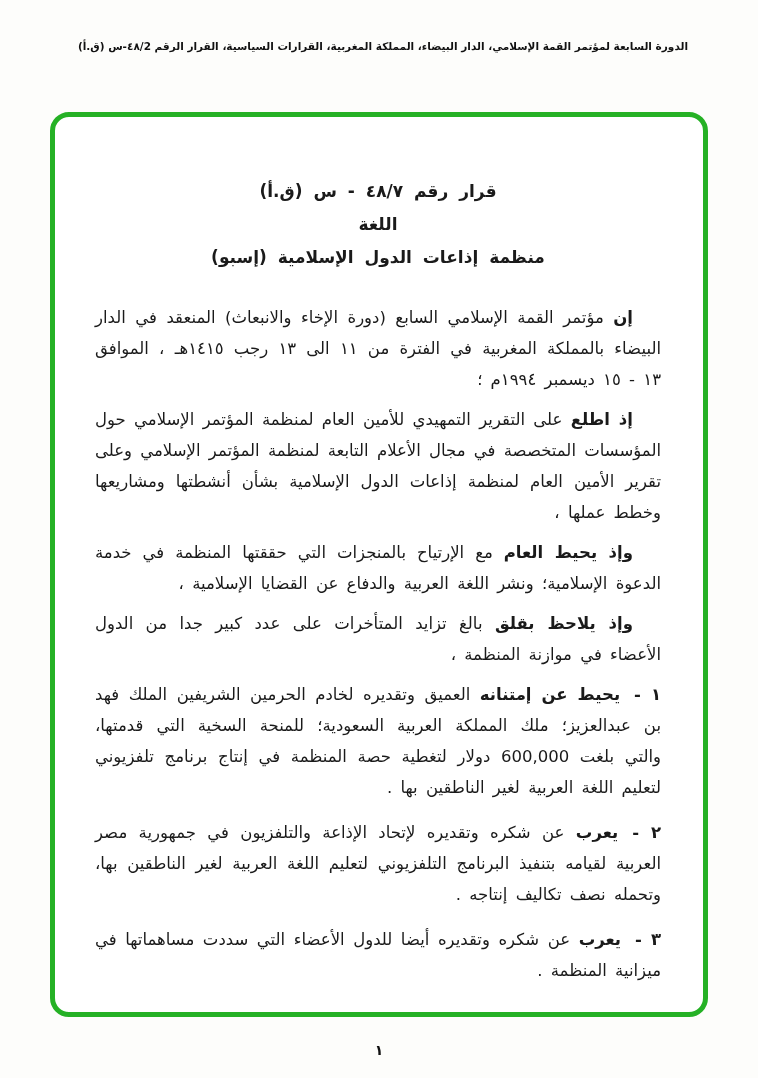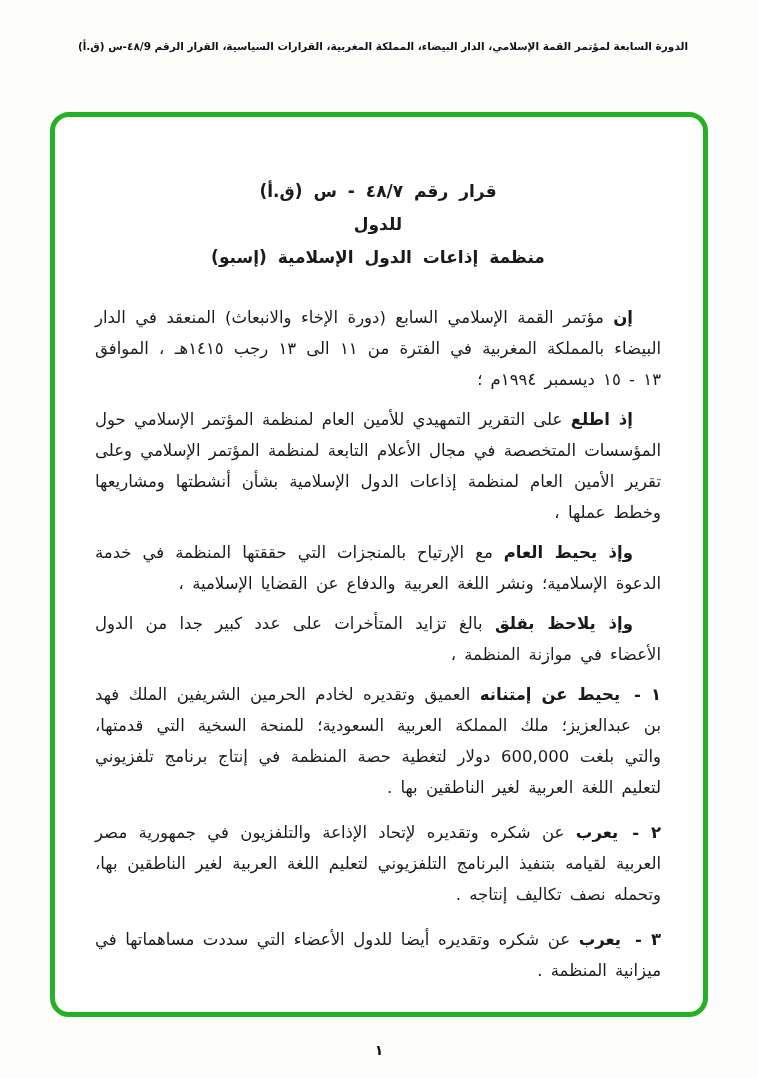--- a/index.html
+++ b/index.html
@@ -110,29 +110,29 @@
     font-weight: bold;
     color: #111111;
   }
 </style>
 </head>
 <body>
 
 <div class="page">
 
   <header class="cite">
-    <div class="cite-line1">الدورة السابعة لمؤتمر القمة الإسلامي، الدار البيضاء، المملكة المغربية، القرارات السياسية، القرار الرقم ٤٨/9-س (ق.أ)</div>
+    <div class="cite-line1">الدورة السابعة لمؤتمر القمة الإسلامي، الدار البيضاء، المملكة المغربية، القرارات السياسية، القرار الرقم ٤٨/2-س (ق.أ)</div>
   </header>
 
   <div class="scan-frame" style="border-color: rgb(37, 177, 37);">
     <main class="scan-content">
 
       <div class="doc-title">
         <div class="doc-title-line">قرار رقم ٤٨/٧ - س (ق.أ)</div>
-        <div class="doc-title-line">للدول</div>
+        <div class="doc-title-line">اللغة</div>
         <div class="doc-title-line">منظمة إذاعات الدول الإسلامية (إسبو)</div>
       </div>
 
       <p class="para"><strong class="lead">إن</strong><span> مؤتمر القمة الإسلامي السابع (دورة الإخاء والانبعاث) المنعقد في الدار البيضاء بالمملكة المغربية في الفترة من ١١ الى ١٣ رجب ١٤١٥هـ ، الموافق ١٣ - ١٥ ديسمبر ١٩٩٤م ؛</span></p>
 
       <p class="para"><strong class="lead">إذ اطلع</strong><span> على التقرير التمهيدي للأمين العام لمنظمة المؤتمر الإسلامي حول المؤسسات المتخصصة في مجال الأعلام التابعة لمنظمة المؤتمر الإسلامي وعلى تقرير الأمين العام لمنظمة إذاعات الدول الإسلامية بشأن أنشطتها ومشاريعها وخطط عملها ،</span></p>
 
       <p class="para"><strong class="lead">وإذ يحيط العام</strong><span> مع الإرتياح بالمنجزات التي حققتها المنظمة في خدمة الدعوة الإسلامية؛ ونشر اللغة العربية والدفاع عن القضايا الإسلامية ،</span></p>
 
       <p class="para"><strong class="lead">وإذ يلاحظ بقلق</strong><span> بالغ تزايد المتأخرات على عدد كبير جدا من الدول الأعضاء في موازنة المنظمة ،</span></p>

